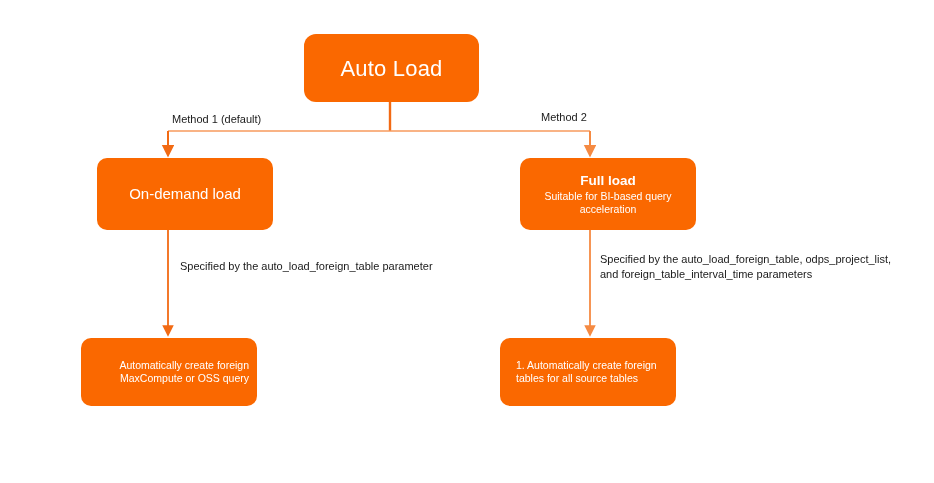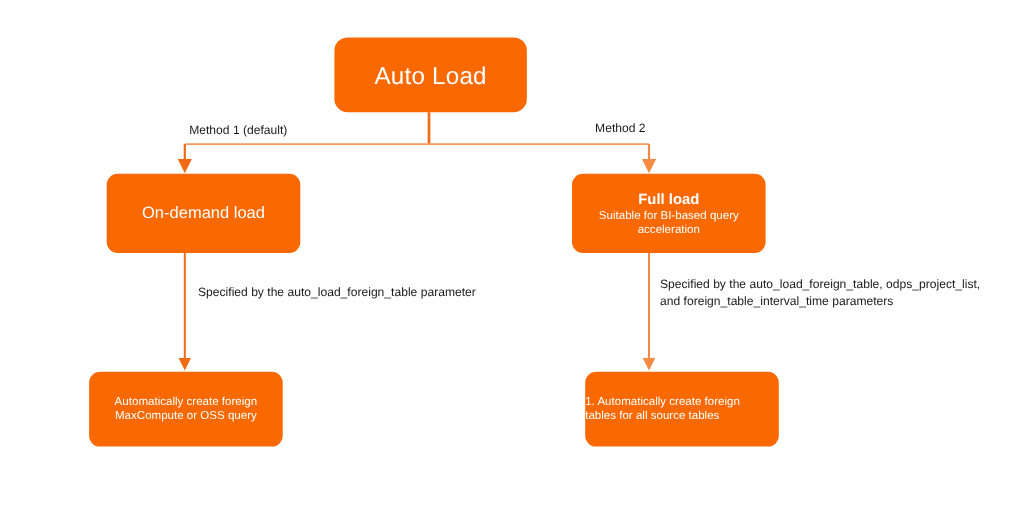--- a/index.html
+++ b/index.html
@@ -82,27 +82,28 @@
     font-size: 10.5px;
     line-height: 13px;
     font-weight: 400;
   }
 
   
   .node-leaf {
     top: 338px;
     width: 176px;
     height: 68px;
+    align-items: flex-end;
   }
   .node-leaf-left { left: 81px; }
   .node-leaf-right {
-    left: 532px;
+    left: 500px;
     align-items: flex-start;
     text-align: left;
-    padding-left: 0;
+    padding-left: 16px;
     padding-right: 6px;
   }
   .node-leaf .body {
     font-size: 10.5px;
     line-height: 13.5px;
   }
   .node-leaf-right .body {
     text-align: left;
   }
 

